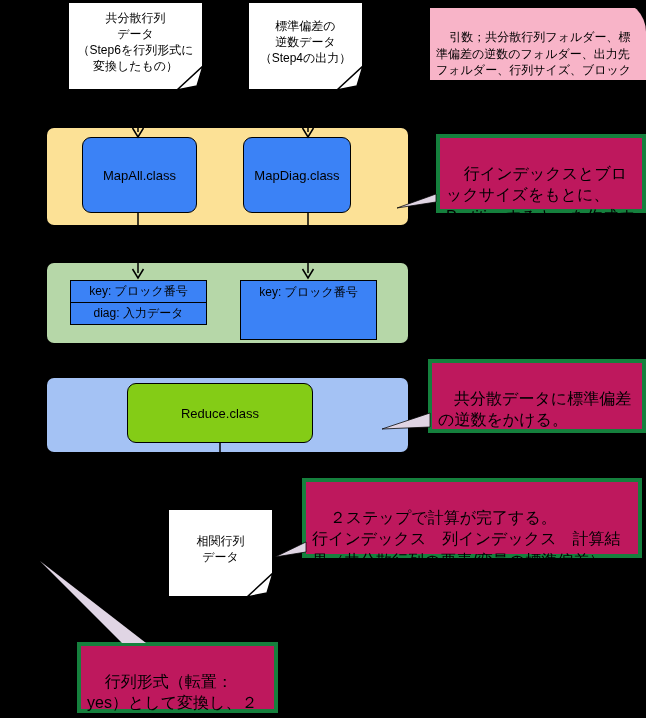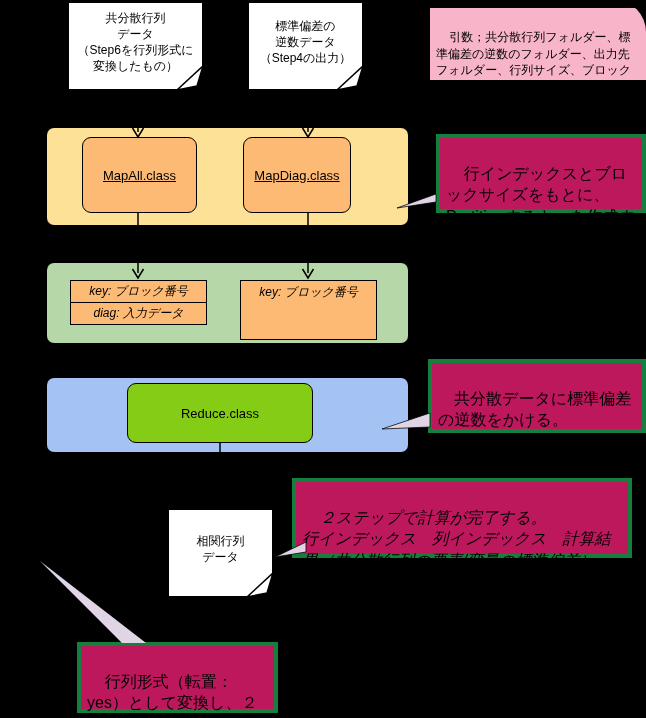--- a/index.html
+++ b/index.html
@@ -19,24 +19,24 @@
   .container{border-radius:7px;}
   .c-map{background:#FCE196;}
   .c-shuffle{background:#B6D7A8;}
   .c-reduce{background:#A4C2F4;}
   
   .node{
     border:1.5px solid #000;border-radius:9px;
     display:flex;align-items:center;justify-content:center;
     font-size:13px;
   }
-  .n-map{background:#fdba74;text-decoration:underline;}
+  .n-map{background:#3b82f6;}
   .n-reduce{background:#84cc16;}
   
-  .kv-table{background:#fdba74;border:1px solid #000;display:flex;flex-direction:column;font-size:12px;font-style:italic;}
+  .kv-table{background:#3b82f6;border:1px solid #000;display:flex;flex-direction:column;font-size:12px;}
   .kv-row{flex:1;display:flex;align-items:center;justify-content:center;text-align:center;
           white-space:pre-line;padding:1px 3px;line-height:1.25;}
   .kv-row + .kv-row{border-top:1px solid #000;}
   
   .callout{background:#be185d;border:4px solid #15803d;font-size:16px;line-height:1.35;
            padding:3px 6px;white-space:pre-wrap;}
   
   .args{background:#F8B4C8;font-size:12px;line-height:1.4;padding:4px 6px;white-space:pre-wrap;}
   svg.overlay{position:absolute;left:0;top:0;pointer-events:none;}
 </style>
@@ -96,21 +96,21 @@
   <div class="abs container c-reduce" style="left:47px;top:378px;width:361px;height:74px;"></div>
 
   <div class="abs node n-reduce" style="left:127px;top:383px;width:186px;height:60px;">
     <span>Reduce.class</span>
   </div>
 
   <div class="abs callout" style="left:428px;top:359px;width:218px;height:74px;font-family:Liberation Serif, serif;">
     <span>共分散データに標準偏差の逆数をかける。</span>
   </div>
 
-  <div class="abs callout" style="left:292px;top:478px;width:340px;height:80px;font-style:italic;">
+  <div class="abs callout" style="left:302px;top:478px;width:340px;height:80px;">
     <span>２ステップで計算が完了する。
 行インデックス　列インデックス　計算結果（共分散行列の要素/変量の標準偏差）</span>
   </div>
 
   <div class="abs doc" style="left:168px;top:509px;width:105px;height:88px;">
     <span>相関行列
 データ</span>
   </div>
 
   <div class="abs callout" style="left:77px;top:642px;width:201px;height:71px;">

